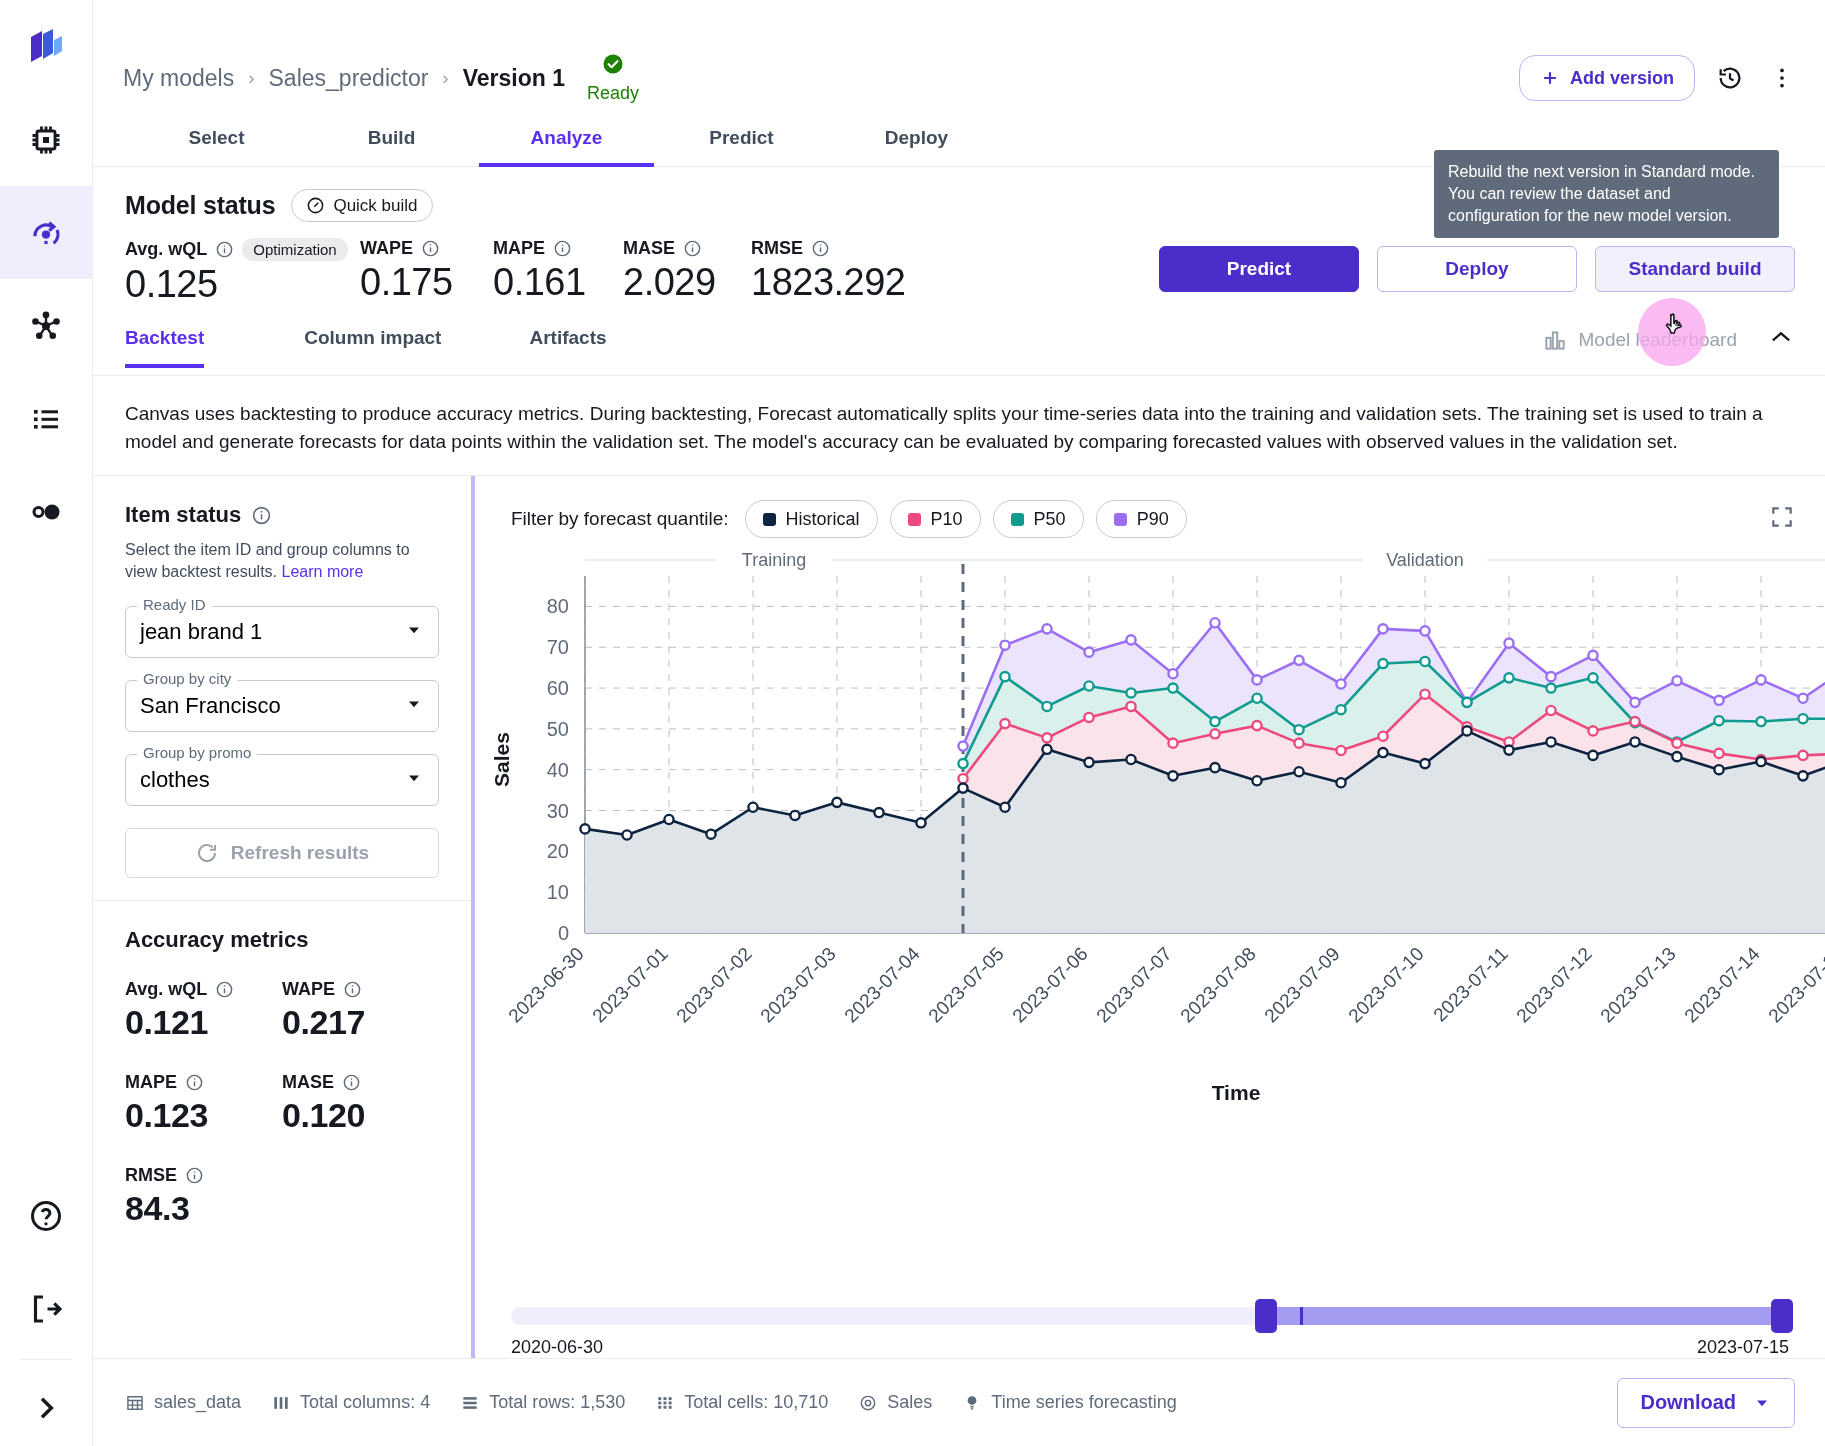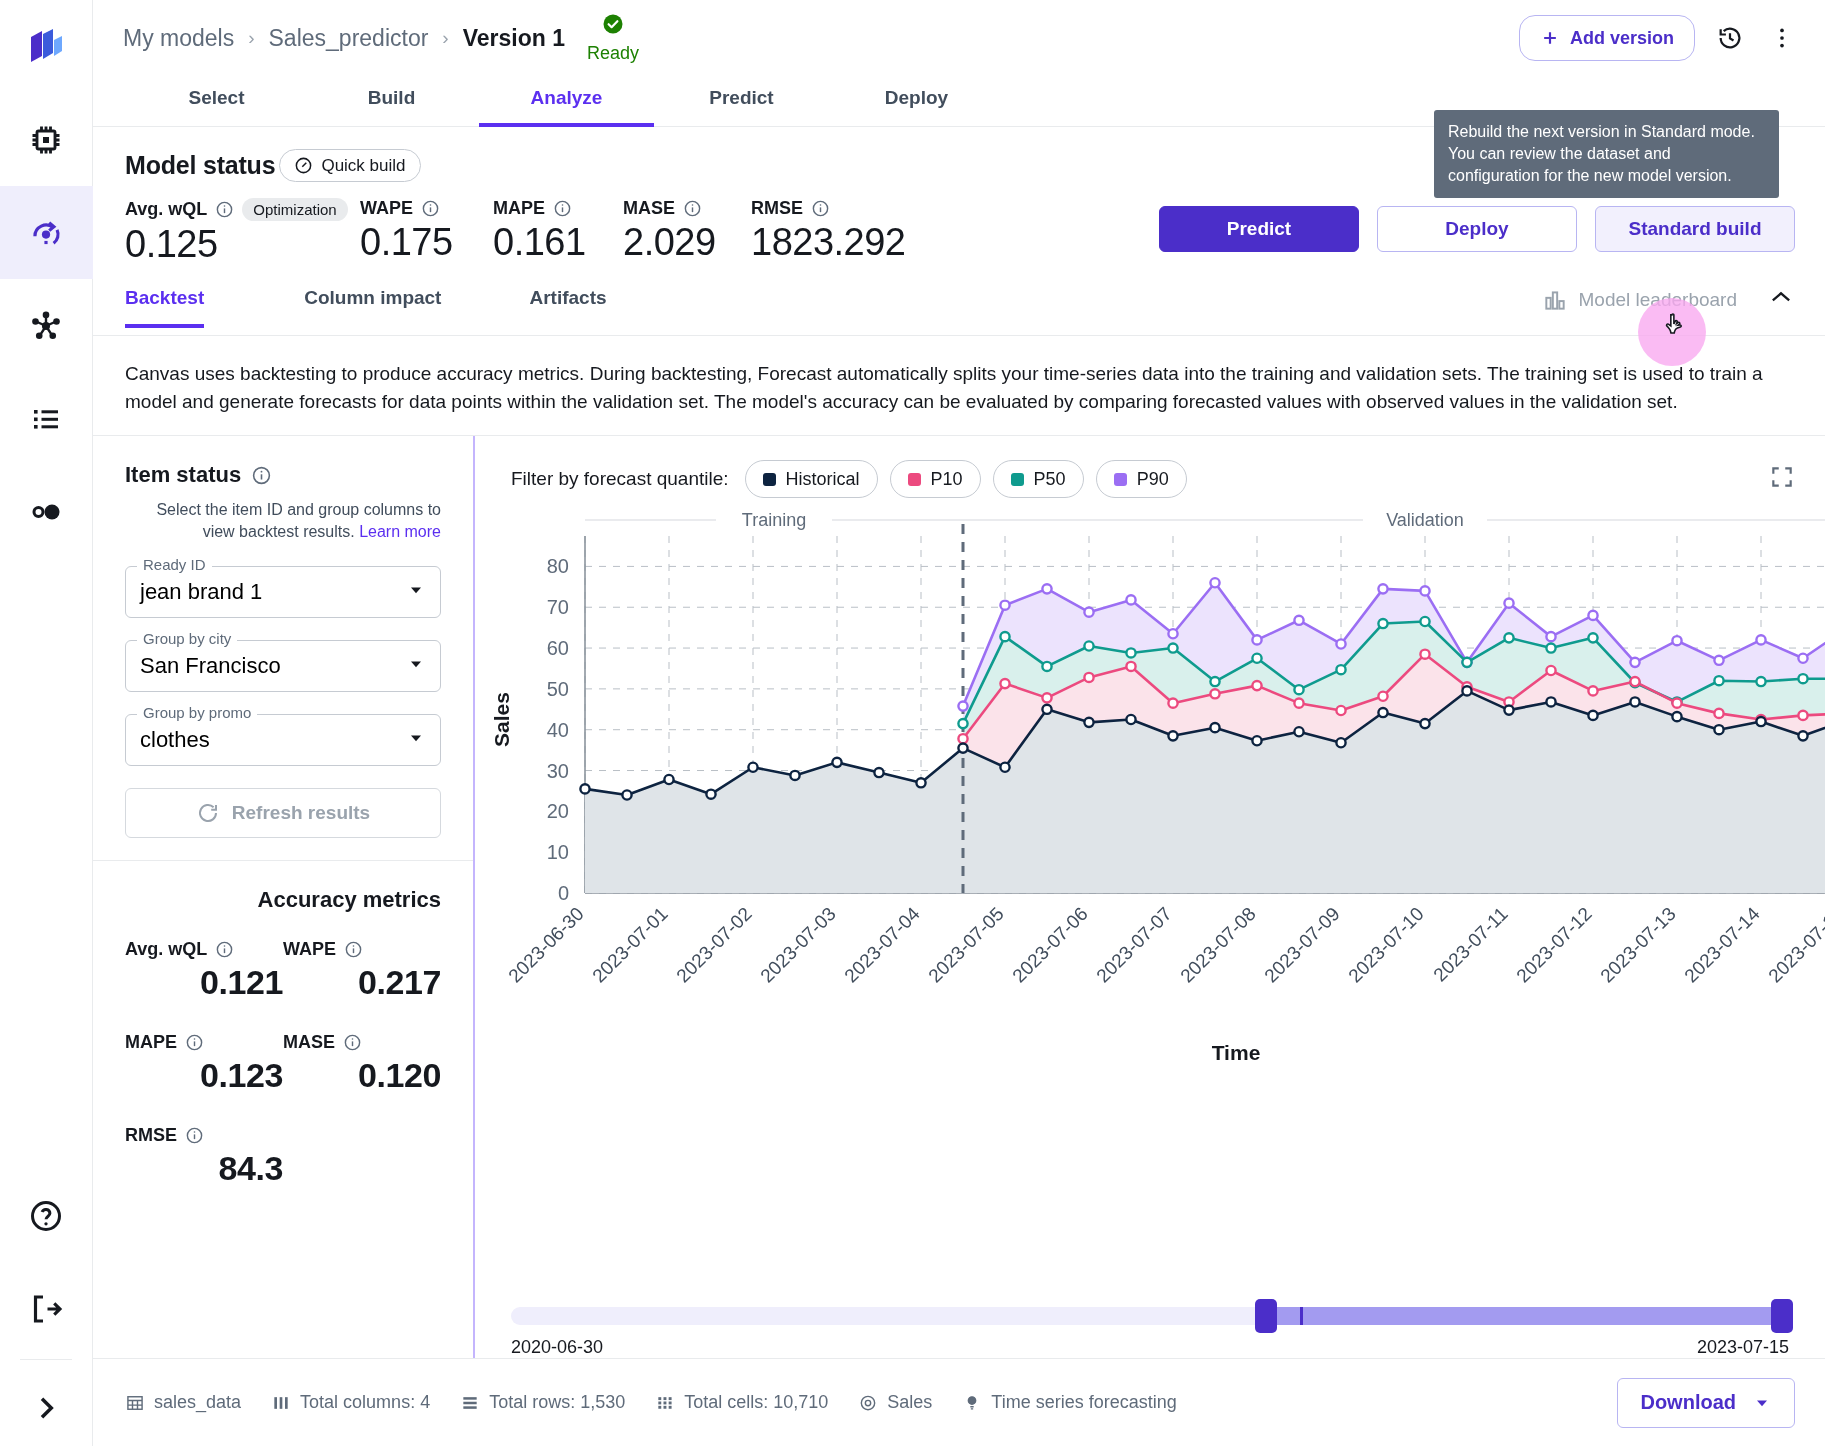--- a/index.html
+++ b/index.html
@@ -28,21 +28,21 @@
   .rail-item.active { background: #efeefc; }
   .rail-spacer { flex: 1 1 auto; }
   .rail-divider { width: 52px; height: 1px; background: #e9ebed; margin: 4px 0 10px 0; }
 
   
   .main { flex: 1 1 auto; display: flex; flex-direction: column; min-width: 0; }
 
   
   .crumbbar {
     height: 72px; display: flex; align-items: center;
-    padding: 4px 26px 0 30px; flex: 0 0 72px;
+    padding: 4px 26px 0 30px; flex: 0 0 72px; margin-top: 40px;
   }
   .crumbs { display: flex; align-items: center; gap: 14px; font-size: 23px; }
   .crumb { color: #5f6b7a; }
   .crumb.cur { color: #16191f; font-weight: bold; }
   .crumb-sep { color: #9aa3ad; font-size: 19px; }
   .ready { display: flex; align-items: center; gap: 7px; margin-left: 8px; flex-direction: column; }
   .ready-text { color: #1d8102; font-size: 18px; }
   .crumb-right { margin-left: auto; display: flex; align-items: center; gap: 18px; }
   .btn-addver {
     height: 46px; border: 1px solid #b8b5f2; border-radius: 16px;
@@ -58,21 +58,21 @@
   }
   .toptab {
     width: 175px; display: flex; align-items: center; justify-content: center;
     font-size: 19px; font-weight: bold; color: #414d5c; cursor: pointer;
     border-bottom: 4px solid transparent; margin-bottom: -1px;
   }
   .toptab.active { color: #5b2ff0; border-bottom-color: #5b2ff0; }
 
   
   .status-wrap { position: relative; padding: 22px 30px 6px 32px; }
-  .status-head { display: flex; align-items: center; gap: 4px; }
+  .status-head { display: flex; align-items: center; gap: 16px; }
   .status-title { font-size: 25px; font-weight: bold; letter-spacing: -0.2px; }
   .chip-quick {
     border: 1px solid #c6cbd2; border-radius: 18px; height: 33px;
     display: inline-flex; align-items: center; gap: 8px; padding: 0 14px;
     font-size: 17px; color: #16191f;
   }
   .metrics-row { display: flex; align-items: flex-start; margin-top: 16px; position: relative; }
   .metric { margin-right: 0; }
   .metric-label { display: flex; align-items: center; gap: 8px; font-size: 18px; font-weight: bold; color: #16191f; }
   .metric-value { font-size: 38px; font-weight: normal; letter-spacing: -0.5px; margin-top: 2px; color: #16191f; }
@@ -111,21 +111,21 @@
   .st-gap1 { width: 100px; } .st-gap2 { width: 88px; }
   .leaderboard { margin-left: auto; display: flex; align-items: center; gap: 11px;
                  font-size: 19px; color: #9aa3ad; cursor: pointer; }
   .collapse-ic { margin-left: 30px; cursor: pointer; }
 
   
   .desc { padding: 24px 32px 20px 32px; font-size: 19px; line-height: 1.45; color: #16191f; }
 
   
   .content { flex: 1 1 auto; display: flex; border-top: 1px solid #e9ebed; min-height: 0; }
-  .left-panel { width: 382px; flex: 0 0 382px; border-right: 2px solid #c4b5fd; text-align: right; }
+  .left-panel { width: 382px; flex: 0 0 382px; border-right: 4px solid #c4b5fd; }
   .lp-section { padding: 26px 32px 22px 32px; }
   .lp-title { font-size: 22px; font-weight: bold; display: flex; align-items: center; gap: 10px; }
   .lp-sub { font-size: 16px; color: #414d5c; margin-top: 11px; line-height: 1.4; }
   .lnk { color: #5b2ff0; cursor: pointer; }
   .field { position: relative; margin-top: 22px; height: 52px; }
   .field-box {
     position: absolute; inset: 0; border: 1px solid #c6cbd2; border-radius: 6px;
     display: flex; align-items: center; padding: 0 14px; background: #fff;
   }
   .field-legend {

